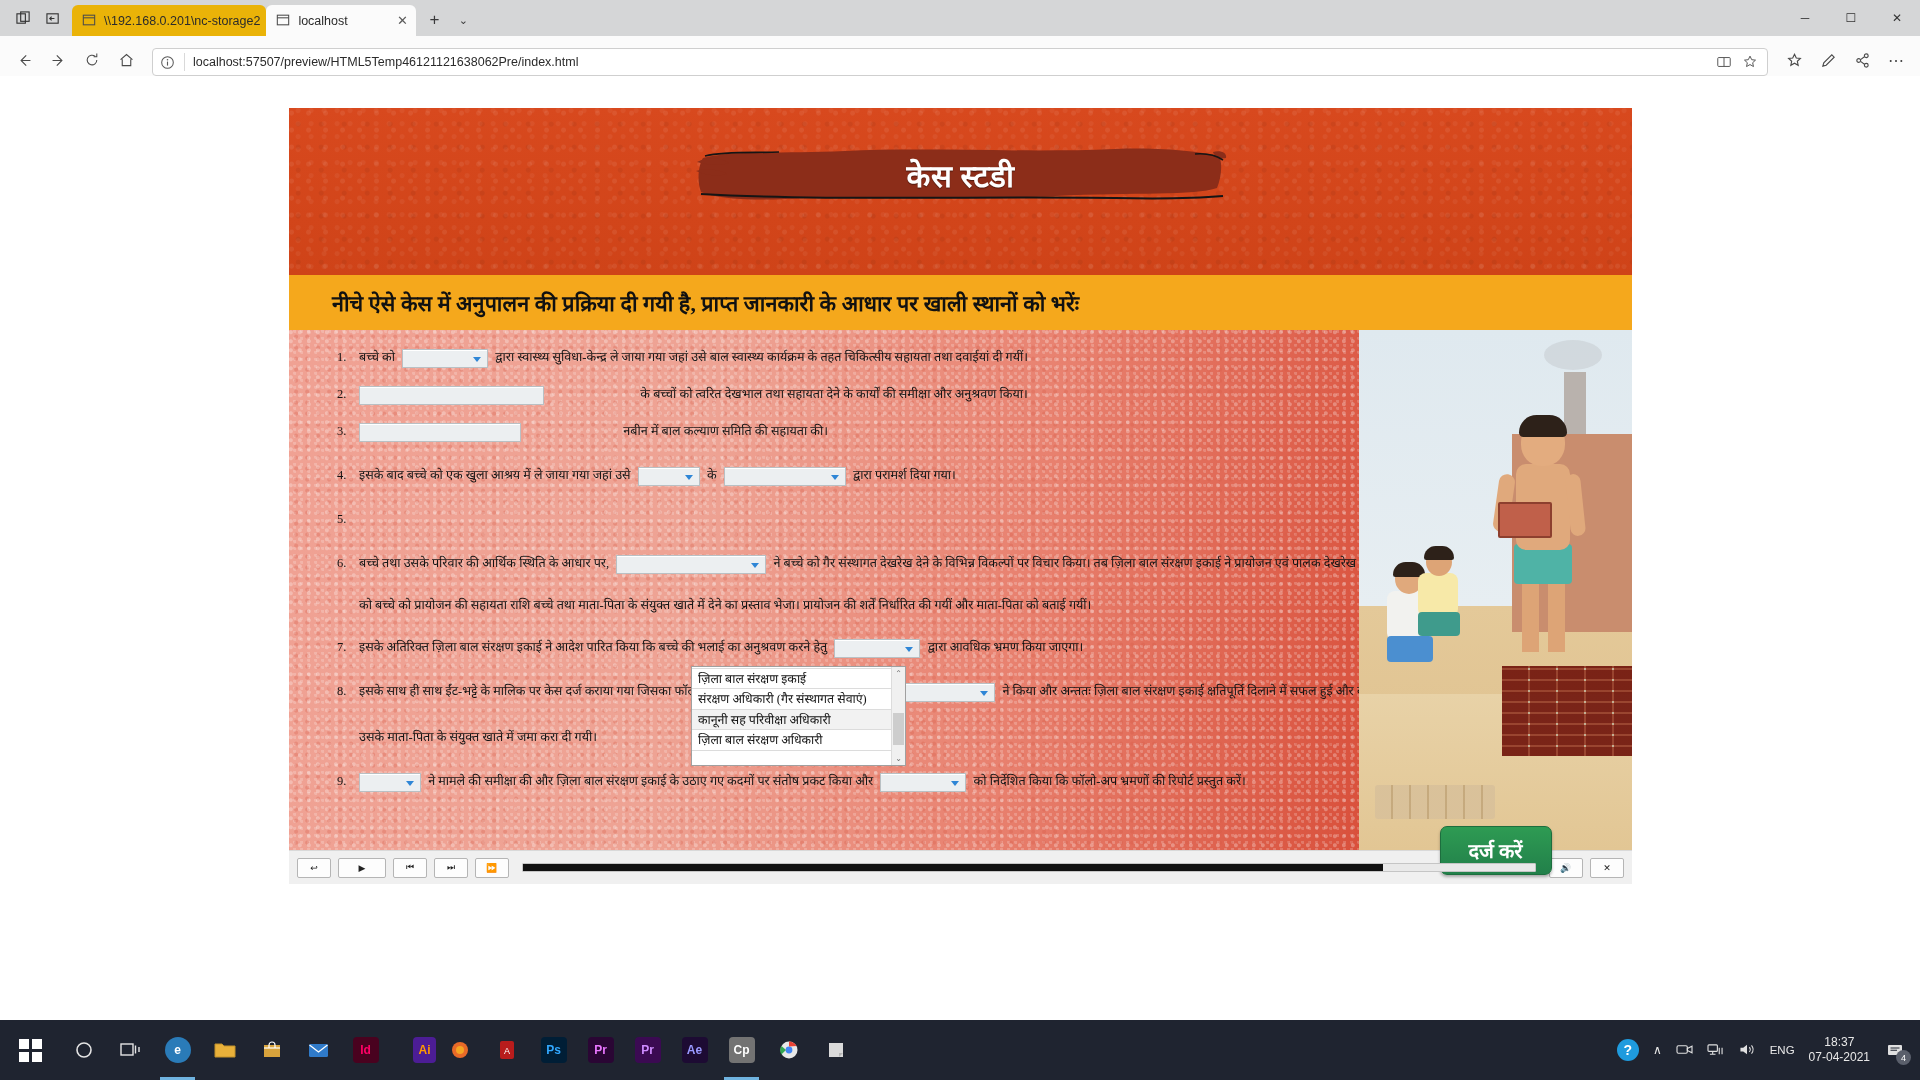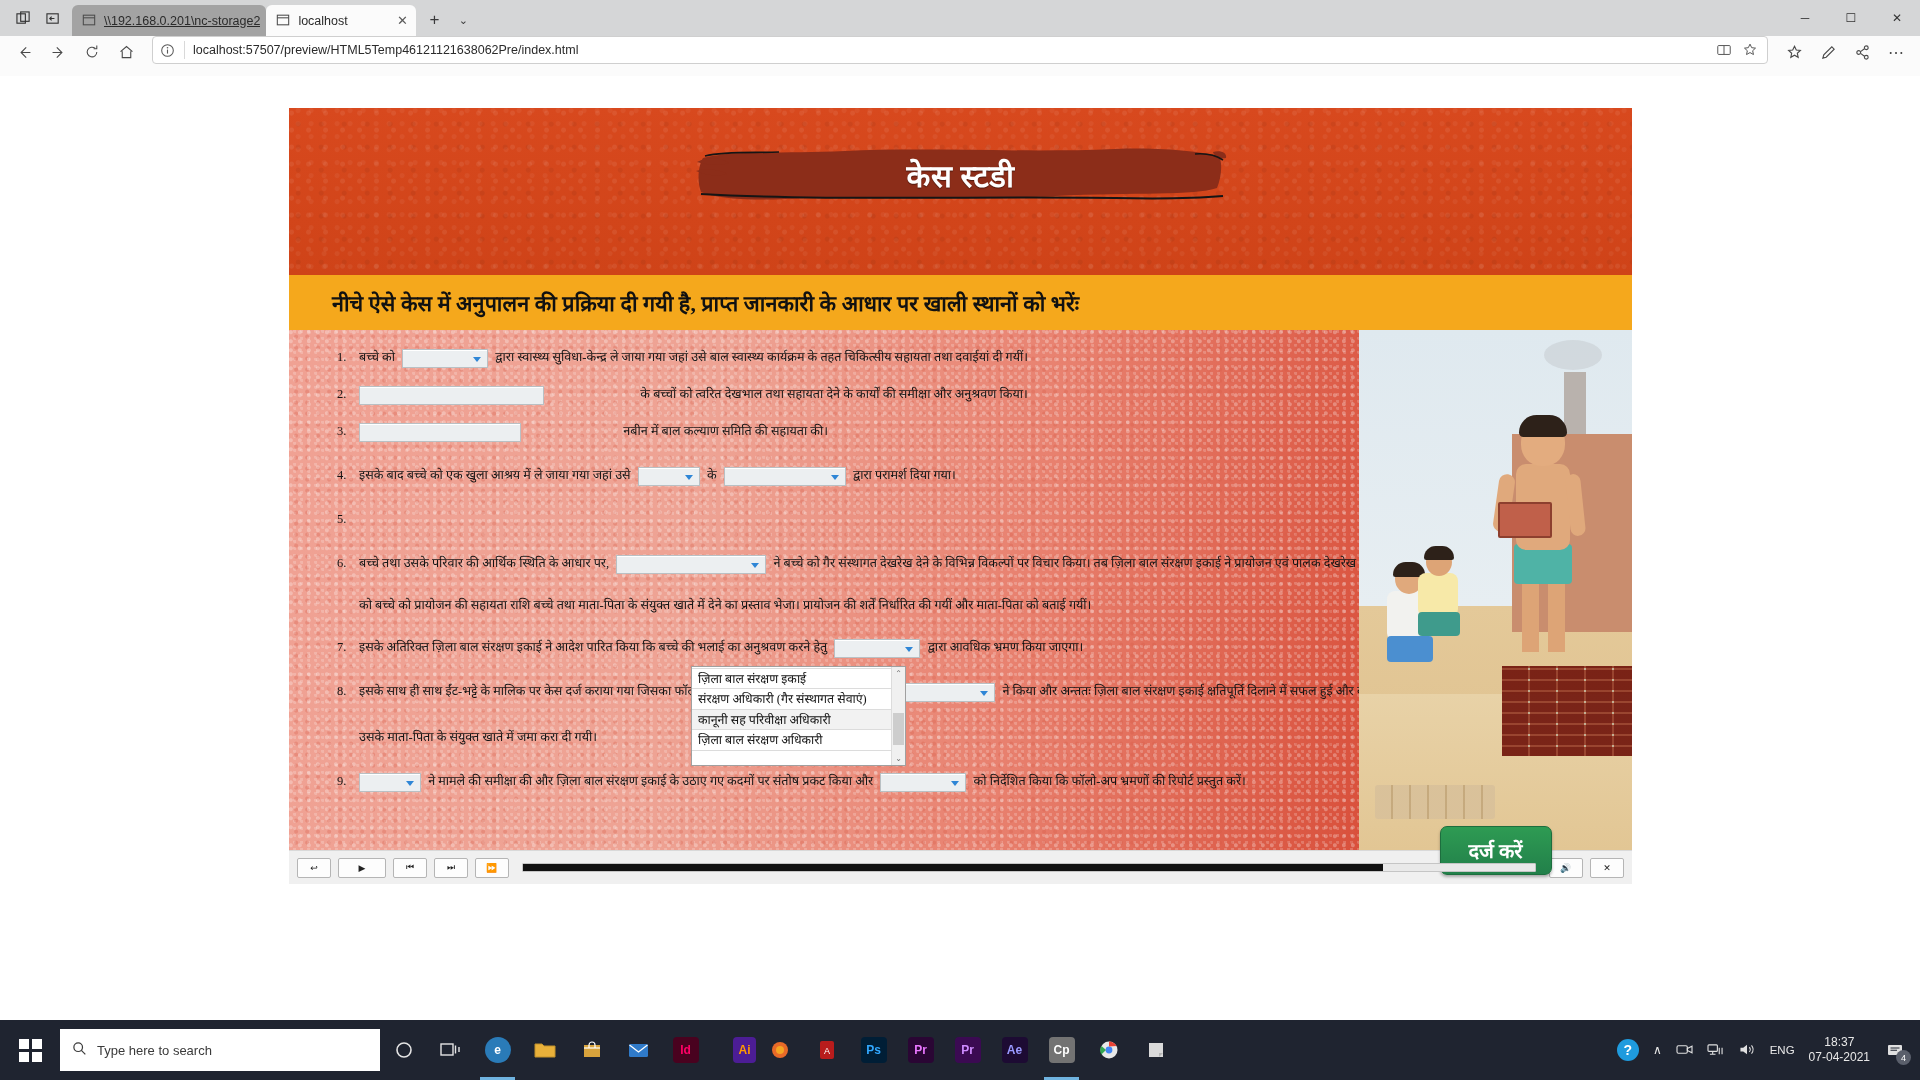--- a/index.html
+++ b/index.html
@@ -19,32 +19,32 @@
     width:30px; height:30px; display:flex; align-items:center; justify-content:center;
     color:#333; border-radius:3px;
   }
   .chrome-icon-btn svg { display:block; }
 
   .tab {
     height:31px; min-width:150px; max-width:230px; display:flex; align-items:center;
     padding:0 6px 0 10px; gap:7px; font-size:12.5px; color:#2b2b2b;
     border-radius:6px 6px 0 0; position:relative; background:#d5d6d7;
   }
-  .tab.inactive { background:#a3a3a3;text-decoration:underline; }
+  .tab.inactive { background:#eab308; }
   .tab.active { background:#fbfbfb; }
   .tab .tab-title { flex:1; white-space:nowrap; overflow:hidden; text-overflow:ellipsis; font-size:12.5px;}
   .tab .tab-close { width:16px; height:16px; display:flex; align-items:center; justify-content:center; color:#5a5a5a; font-size:13px;}
   .tab-fav { width:15px; height:15px; flex:none; color:#4b4b4b;}
   .tabstrip .newtab { width:28px; height:28px; display:flex; align-items:center; justify-content:center; color:#3a3a3a; margin:0 2px 2px 4px; font-size:17px;}
   .tabstrip .tabmenu { width:26px; height:28px; display:flex; align-items:center; justify-content:center; color:#3a3a3a; margin-bottom:2px; font-size:11px;}
 
   .wincontrols { position:absolute; right:0; top:0; height:36px; display:flex; }
   .wincontrols div { width:46px; height:36px; display:flex; align-items:center; justify-content:center; color:#333; font-size:12px;}
 
-  .navbar { height:40px; background:#fbfbfb; display:flex; align-items:flex-start; padding:0 8px; gap:2px;}
+  .navbar { height:40px; background:#fbfbfb; display:flex; align-items:flex-end; padding:0 8px; gap:2px;}
   .nav-btn { width:32px; height:32px; display:flex; align-items:center; justify-content:center; color:#4a4a4a; border-radius:4px;}
   .urlbar {
     flex:1; height:28px; background:#ffffff; border:1px solid #cfcfcf; border-radius:4px;
     display:flex; align-items:center; margin:0 8px; padding:0 6px; gap:8px;
   }
   .urlbar .info-ico { width:17px; height:17px; display:flex; align-items:center; justify-content:center; color:#595959;}
   .url-sep { width:1px; height:18px; background:#d9d9d9;}
   .url-text { flex:1; font-size:12.5px; color:#2b2b2b; white-space:nowrap; overflow:hidden;}
   .url-right { display:flex; align-items:center; gap:8px; padding-right:2px;}
   .url-right .uicon { width:18px; height:18px; color:#555; display:flex; align-items:center; justify-content:center;}
@@ -534,29 +534,20 @@
 
 <div class="taskbar">
   <div class="tb-start">
     <div class="winlogo">
         <i></i>
         <i></i>
         <i></i>
         <i></i>
       </div>
   </div>
-  <div class="tb-search">
-    <span>
-      <svg width="15" height="15" viewBox="0 0 16 16">
-          <circle cx="6.6" cy="6.6" r="4.6" fill="none" stroke="#3a3a3a" stroke-width="1.3"></circle>
-          <path d="M10 10 L14.2 14.2" stroke="#3a3a3a" stroke-width="1.3"></path>
-        </svg>
-    </span>
-    <span>Type here to search</span>
-  </div>
 
   <div class="tb-icons">
     <div class="tb-ico">
       <svg width="20" height="20" viewBox="0 0 20 20">
           <circle cx="10" cy="10" r="7" fill="none" stroke="#e4e4e4" stroke-width="1.6"></circle>
         </svg>
     </div>
     <div class="tb-ico">
       <svg width="22" height="20" viewBox="0 0 22 20">
           <rect x="1" y="4" width="12" height="11" fill="none" stroke="#e4e4e4" stroke-width="1.4"></rect>

